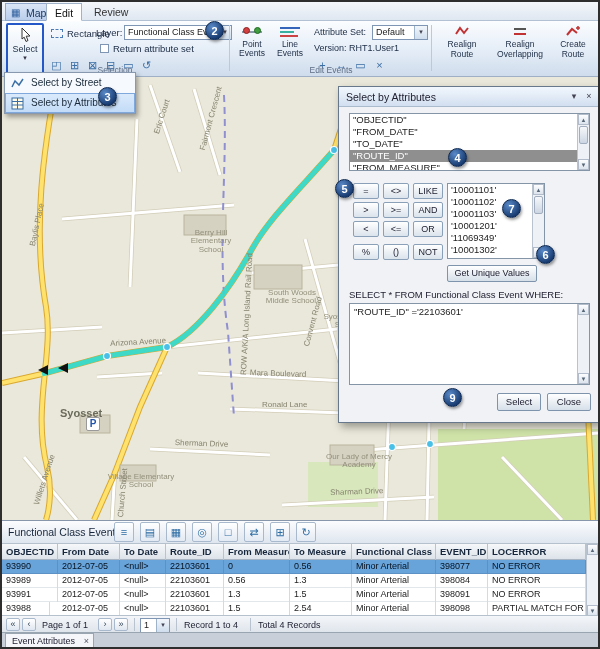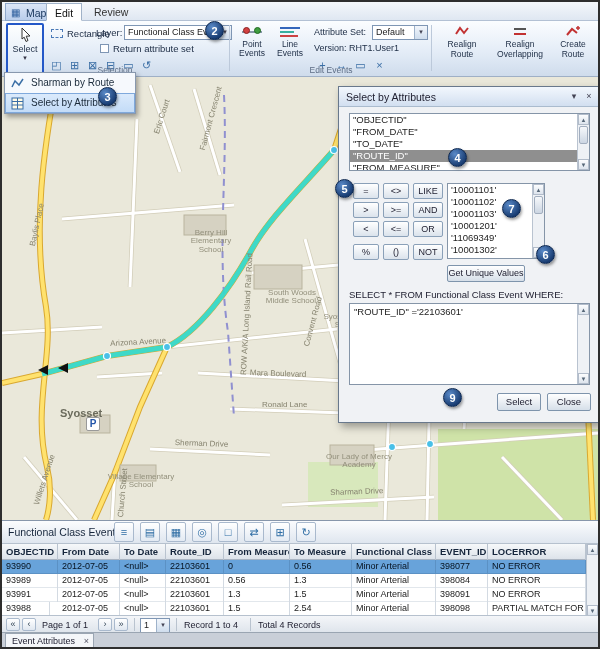--- a/index.html
+++ b/index.html
@@ -252,21 +252,21 @@
     <div class="ml" style="left:30px;top:426px;transform:rotate(-72deg);">Willets Avenue</div>
     <div class="ml" style="left:26px;top:168px;transform:rotate(-78deg);">Baylis Place</div>
     <div class="pbox">P</div>
   </div>
 
   <div class="selmenu">
     <div class="mitem">
       <svg width="13" height="13">
           <polyline points="1,10 4,4 8,8 12,2" stroke="#3a6ea5" stroke-width="1.5" fill="none"></polyline>
         </svg>
-      <span>Sharman by Route</span>
+      <span>Select by Street</span>
     </div>
     <div class="mitem hl">
       <svg width="13" height="13">
           <rect x="1" y="1" width="11" height="11" fill="#fffbe8" stroke="#3a6ea5"></rect>
           <path d="M1,4.5 h11 M1,8 h11 M6.5,1 v11" stroke="#3a6ea5" stroke-width="1"></path>
         </svg>
       <span>Select by Attributes</span>
     </div>
   </div>
 
@@ -306,21 +306,21 @@
       <div class="lbi">'10001103'</div>
       <div class="lbi">'10001201'</div>
       <div class="lbi">'11069349'</div>
       <div class="lbi">'10001302'</div>
       <div class="vscroll">
         <div class="sbb up">▲</div>
         <div class="sbt"></div>
         <div class="sbb dn">▼</div>
       </div>
     </div>
-    <div class="pbtn" style="left:108px;top:178px;width:78px;height:17px;line-height:15px;font-size:9px;">Get Unique Values</div>
+    <div class="pbtn" style="left:108px;top:178px;width:90px;height:17px;line-height:15px;font-size:9px;">Get Unique Values</div>
     <div class="wlabel" style="left:10px;top:202px;">SELECT * FROM Functional Class Event WHERE:</div>
     <div class="wbox" style="left:10px;top:216px;width:241px;height:82px;">
       <span>"ROUTE_ID" ='22103601'</span>
       <div class="vscroll">
         <div class="sbb up">▲</div>
         <div class="sbb dn">▼</div>
       </div>
     </div>
     <div class="pbtn" style="left:158px;top:306px;width:44px;height:18px;line-height:16px;">Select</div>
     <div class="pbtn" style="left:208px;top:306px;width:44px;height:18px;line-height:16px;">Close</div>

